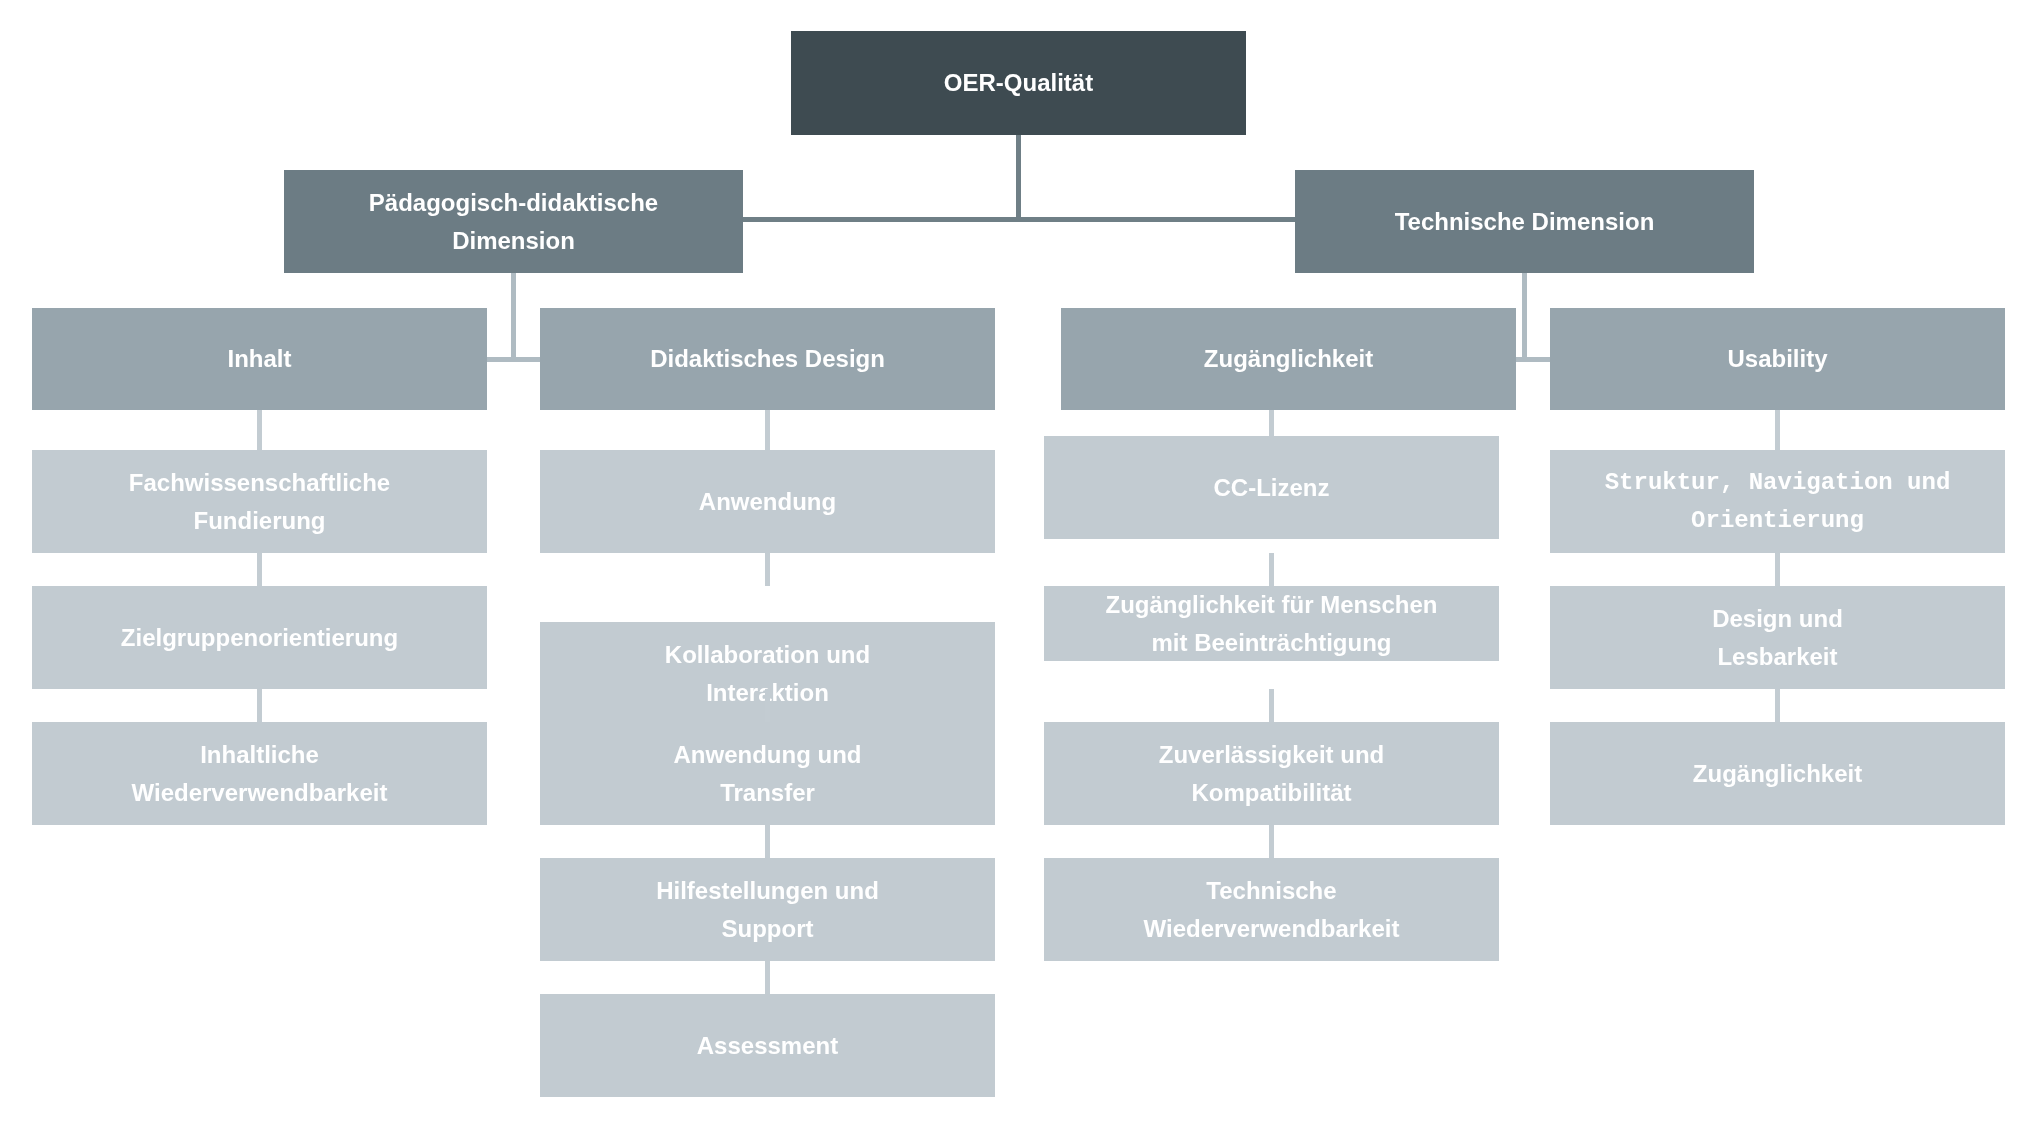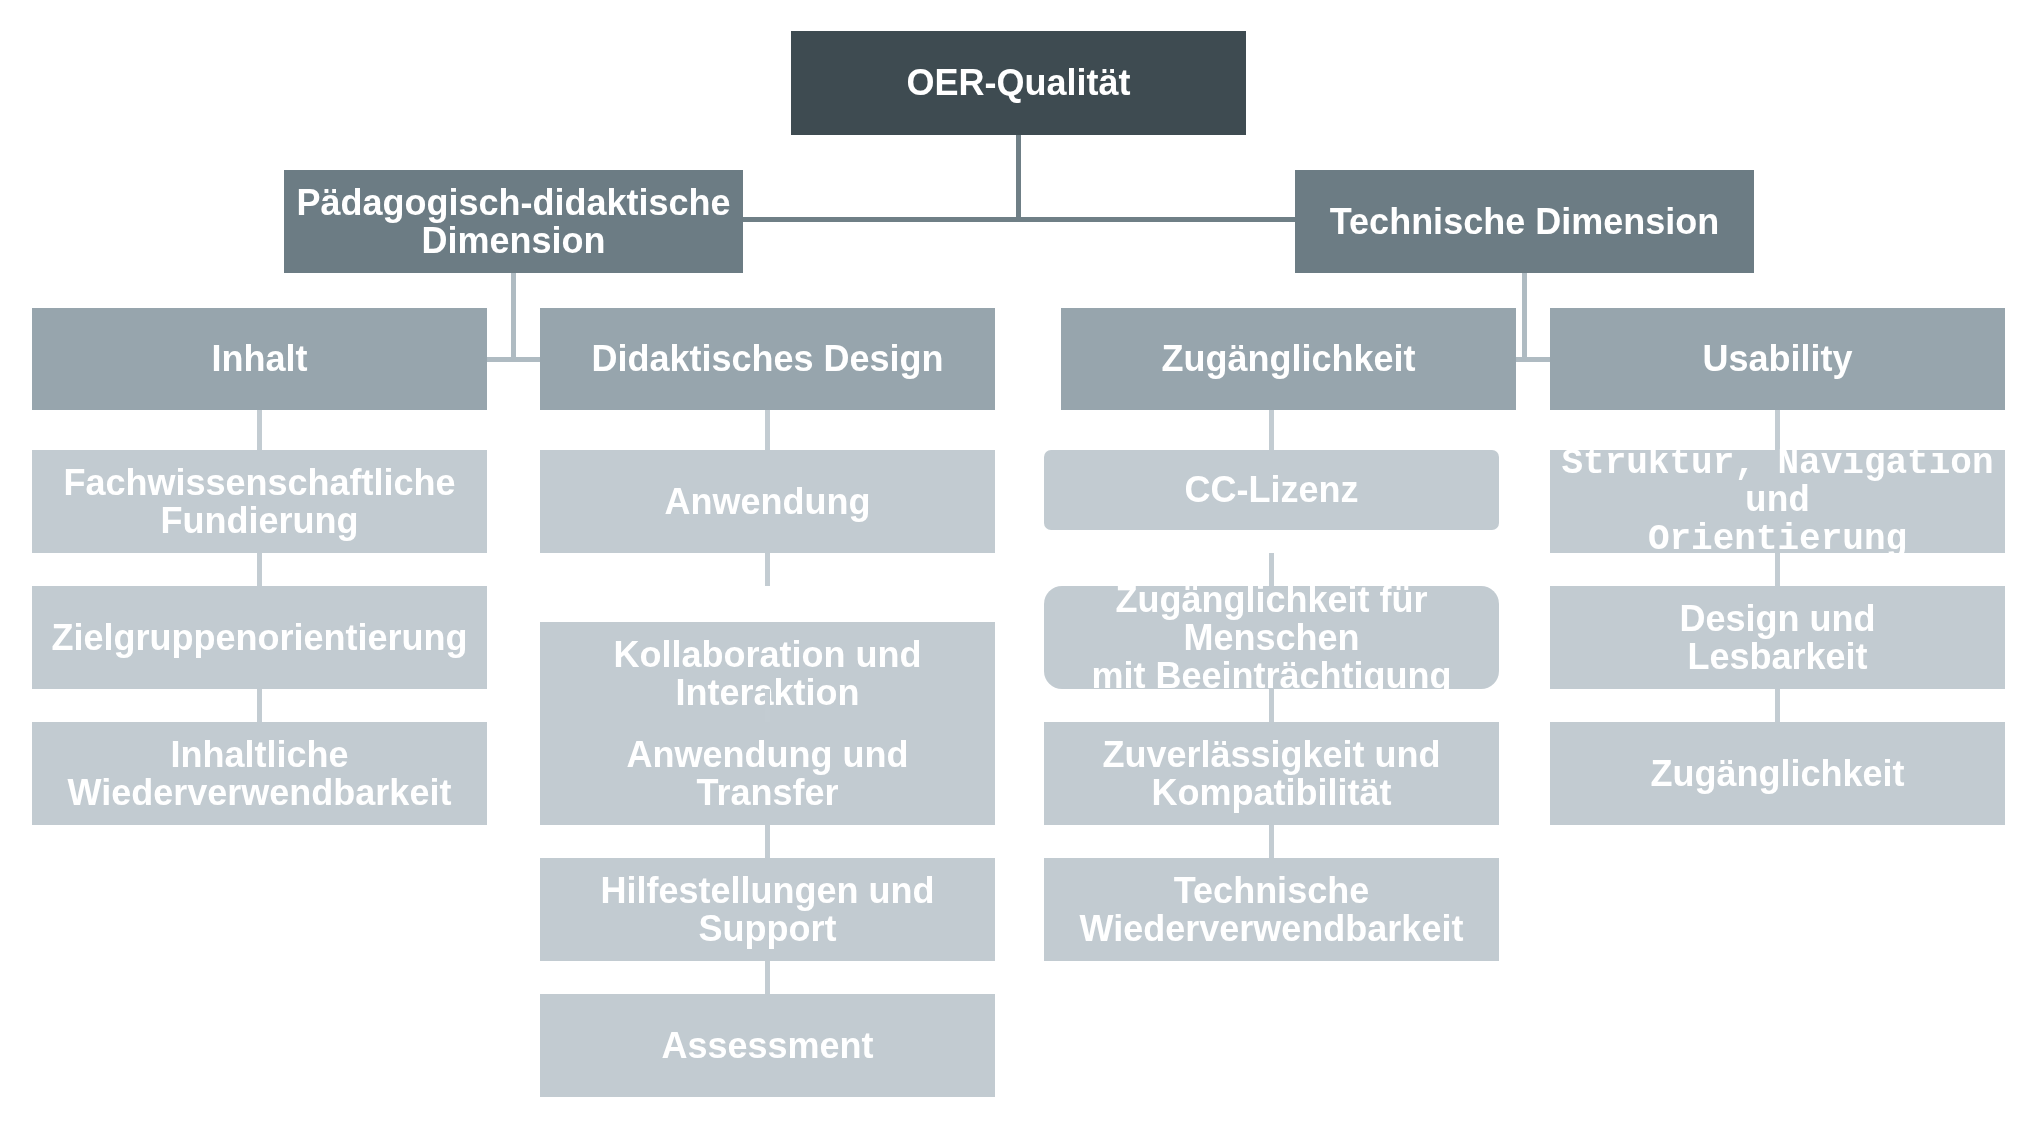--- a/index.html
+++ b/index.html
@@ -9,21 +9,21 @@
     background:#ffffff;
     font-family:"Liberation Sans", sans-serif;
     overflow:hidden;
   }
   .node{
     position:absolute;
     display:flex;align-items:center;justify-content:center;
     text-align:center;
     color:#ffffff;
     font-weight:700;
-    font-size:36px;
+    font-size:24px;
     line-height:38px;
     white-space:pre-line;
     box-sizing:border-box;
     padding:0 6px;
   }
   .lvl1{background:#3e4b51;}
   .lvl2{background:#6c7c84;}
   .lvl3{background:#97a5ad;}
   .lvl4{background:#c2cbd1;}
   .line{position:absolute;}
@@ -72,23 +72,23 @@
   <div class="line line-light" style="left:765px;top:689px;width:5px;height:33px;"></div>
   <div class="node lvl4" style="left:540px;top:722px;width:455px;height:103px;">Anwendung und
 Transfer</div>
   <div class="line line-light" style="left:765px;top:825px;width:5px;height:33px;"></div>
   <div class="node lvl4" style="left:540px;top:858px;width:455px;height:103px;">Hilfestellungen und
 Support</div>
   <div class="line line-light" style="left:765px;top:961px;width:5px;height:33px;"></div>
   <div class="node lvl4" style="left:540px;top:994px;width:455px;height:103px;">Assessment</div>
 
   <div class="line line-light" style="left:1269px;top:410px;width:5px;height:40px;"></div>
-  <div class="node lvl4" style="left:1044px;top:450px;width:455px;height:80px;border-radius:7px;">CC-Lizenz</div>
+  <div class="node lvl4" style="left:1044px;top:436px;width:455px;height:103px;">CC-Lizenz</div>
   <div class="line line-light" style="left:1269px;top:553px;width:5px;height:33px;"></div>
-  <div class="node lvl4" style="left:1044px;top:586px;width:455px;height:103px;border-radius:18px;">Zugänglichkeit für Menschen
+  <div class="node lvl4" style="left:1044px;top:586px;width:455px;height:75px;">Zugänglichkeit für Menschen
 mit Beeinträchtigung</div>
   <div class="line line-light" style="left:1269px;top:689px;width:5px;height:33px;"></div>
   <div class="node lvl4" style="left:1044px;top:722px;width:455px;height:103px;">Zuverlässigkeit und
 Kompatibilität</div>
   <div class="line line-light" style="left:1269px;top:825px;width:5px;height:33px;"></div>
   <div class="node lvl4" style="left:1044px;top:858px;width:455px;height:103px;">Technische
 Wiederverwendbarkeit</div>
 
   <div class="line line-light" style="left:1775px;top:410px;width:5px;height:40px;"></div>
   <div class="node lvl4" style="left:1550px;top:450px;width:455px;height:103px;font-family:Liberation Mono, monospace;">Struktur, Navigation und

